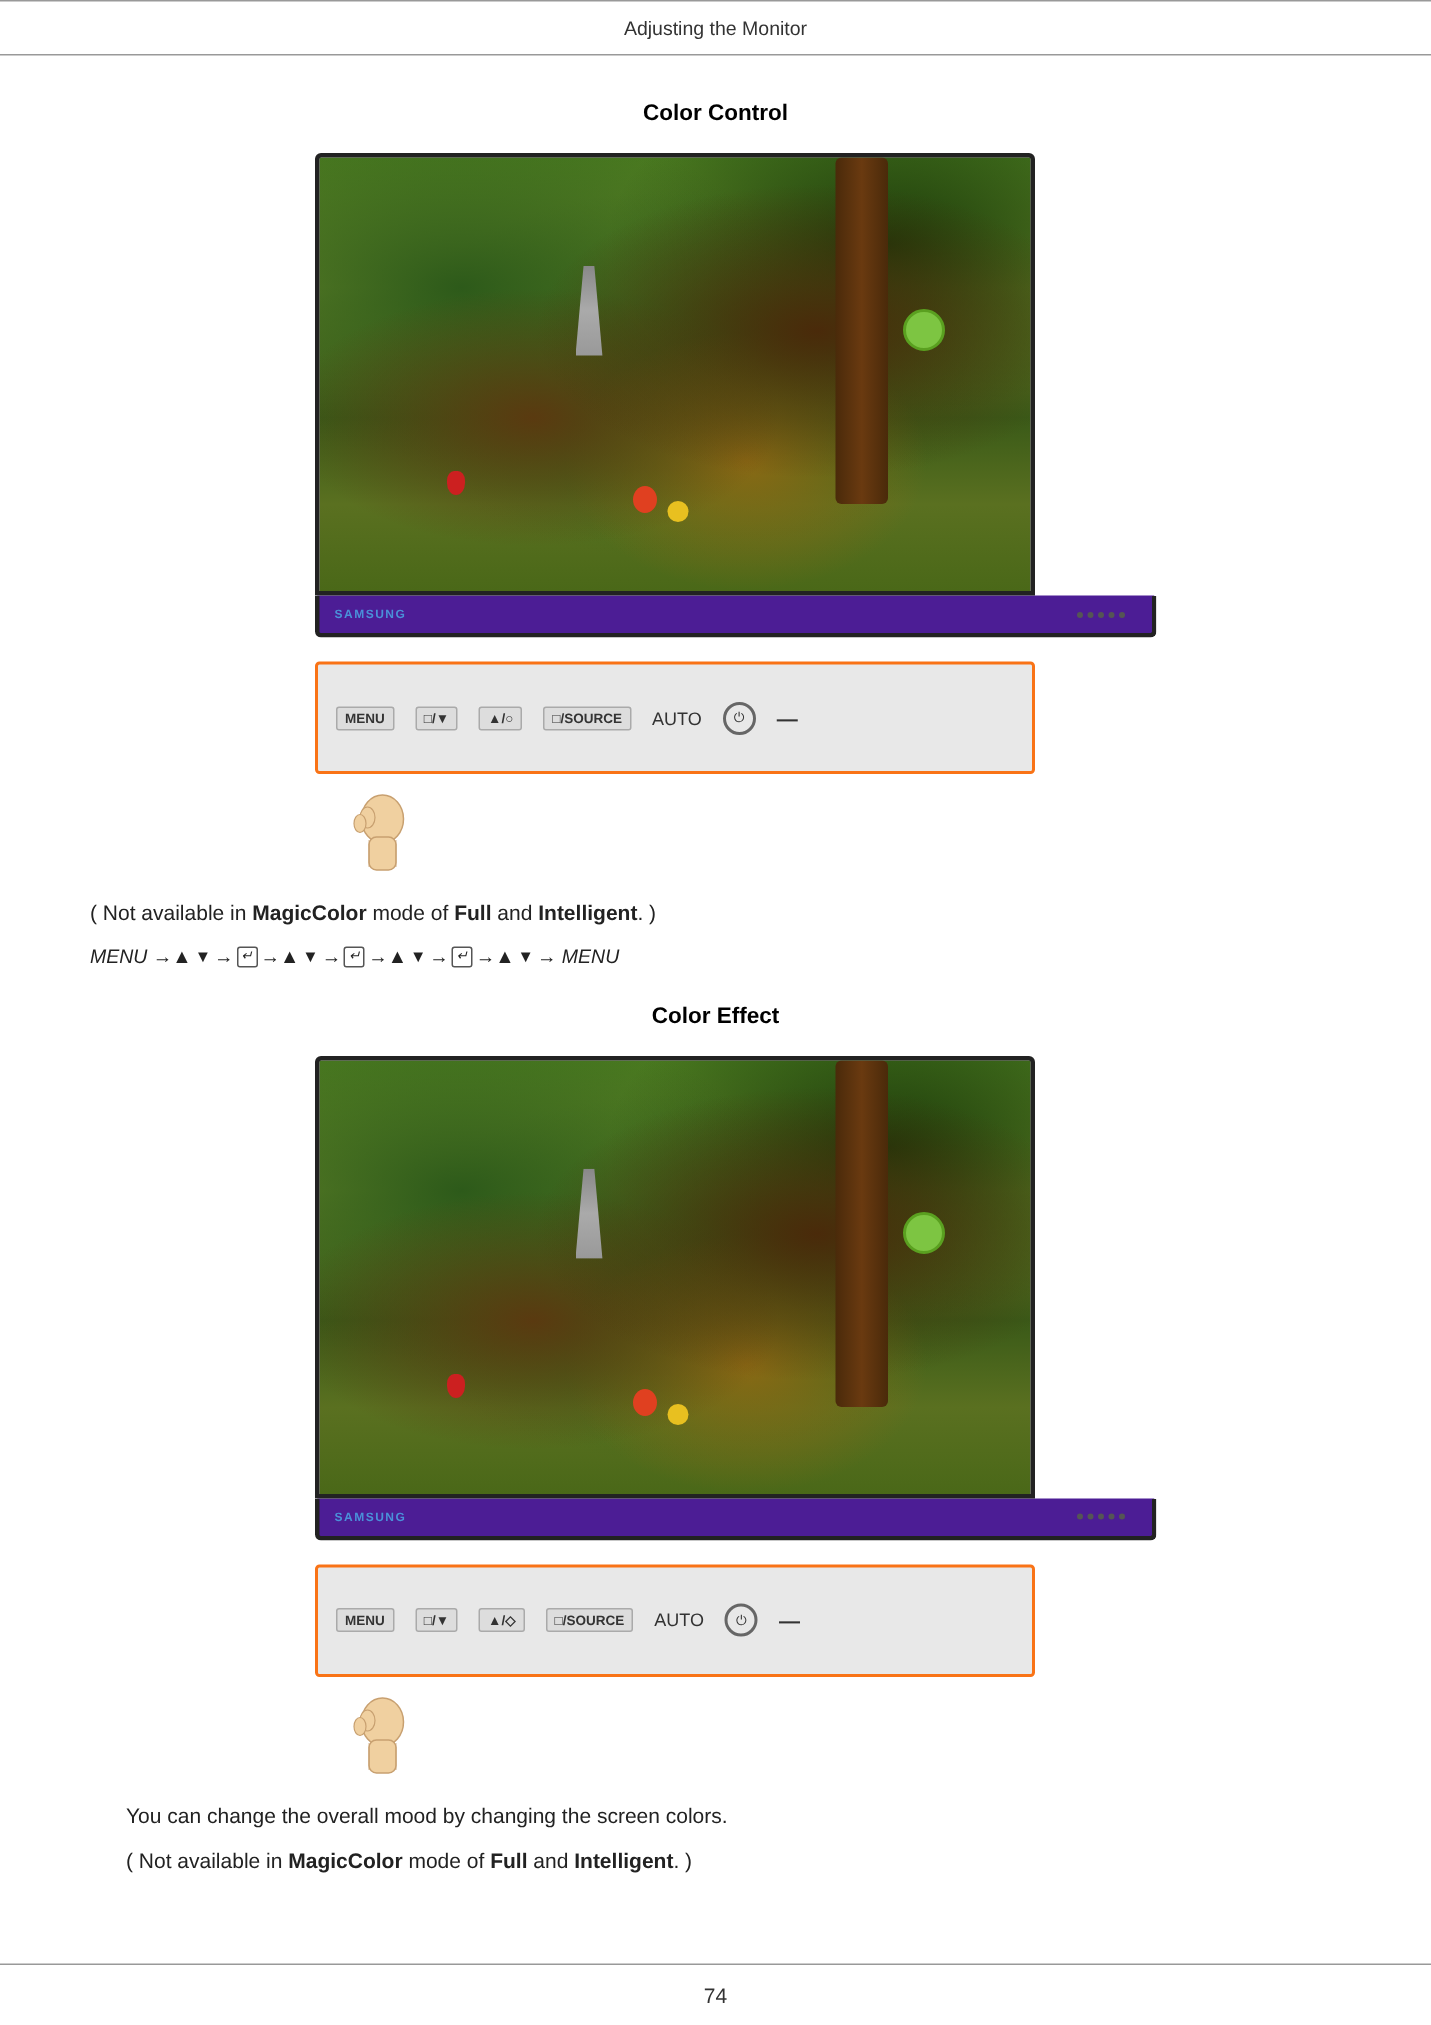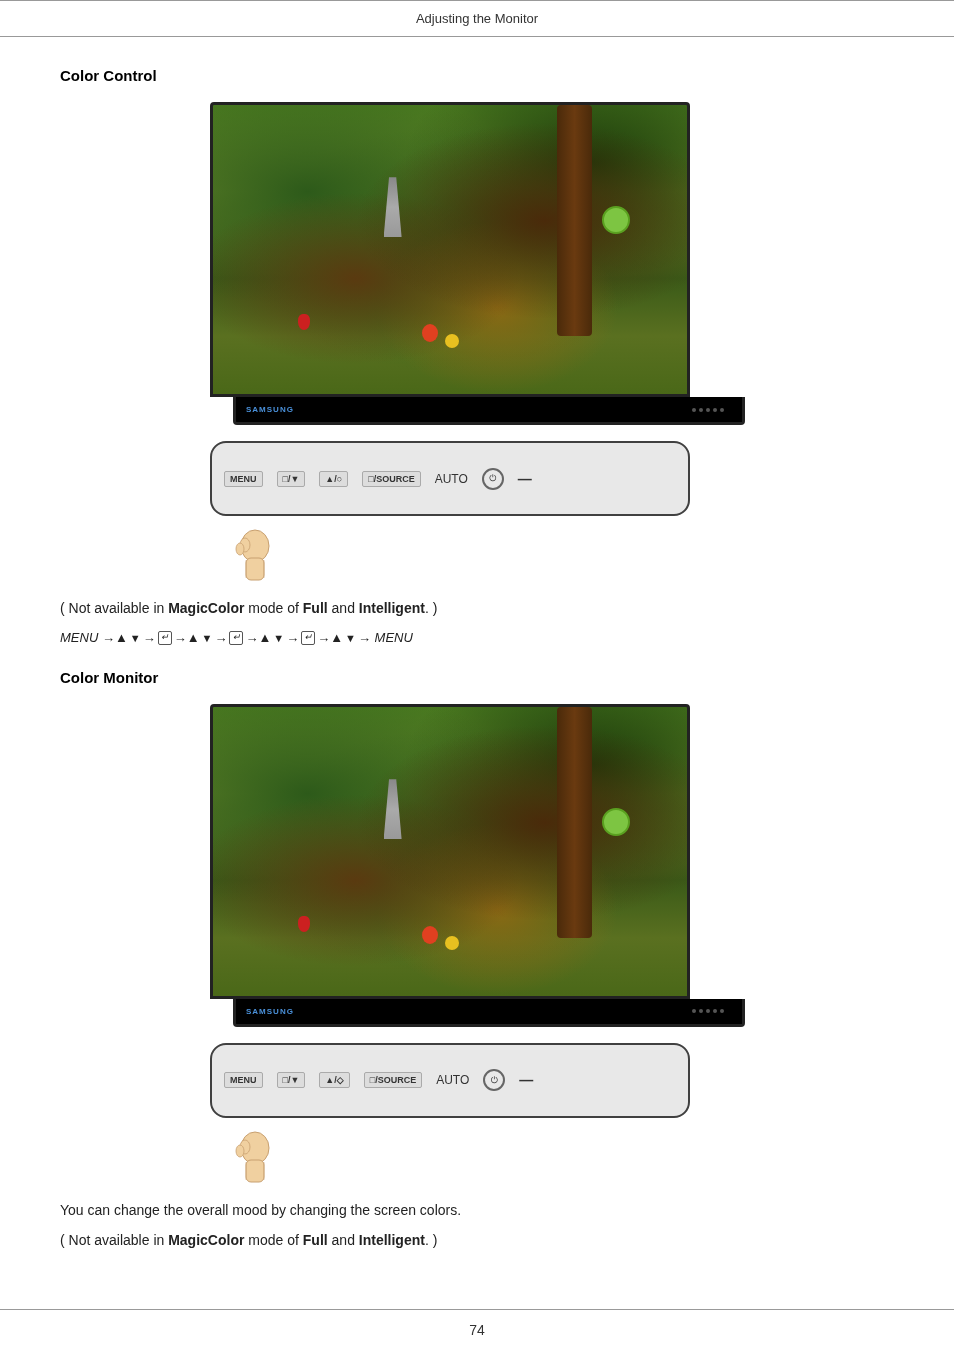--- a/index.html
+++ b/index.html
@@ -26,20 +26,21 @@
 
     .content {
       padding: 0 60px;
     }
 
     .section-title {
       font-size: 15px;
       font-weight: bold;
       color: #000;
       margin-bottom: 18px;
+      text-align: center;
     }
 
     .monitor-image-container {
       margin-left: 150px;
       margin-bottom: 16px;
       width: 480px;
     }
 
     .monitor-screen {
       width: 480px;
@@ -81,32 +82,31 @@
       position: absolute;
       left: 36%;
       top: 25%;
       width: 18px;
       height: 60px;
       background: linear-gradient(180deg, #888 0%, #aaa 50%, #999 100%);
       clip-path: polygon(30% 0%, 70% 0%, 100% 100%, 0% 100%);
     }
 
     .monitor-bottom-bar {
-      width: 512px;
+      width: 561px;
       height: 28px;
-      background: #000000;
+      background: #4c1d95;
       border: 3px solid #222;
       border-top: none;
       border-radius: 0 0 4px 4px;
       display: flex;
       align-items: center;
       justify-content: center;
       gap: 30px;
       padding: 0 10px;
-      margin-left: 23px;
     }
 
     .samsung-logo {
       font-size: 8px;
       color: #4a90d9;
       font-weight: bold;
       letter-spacing: 1px;
     }
 
     .monitor-dots {
@@ -121,22 +121,22 @@
       height: 4px;
       background: #555;
       border-radius: 50%;
     }
 
     
     .control-panel {
       width: 480px;
       height: 75px;
       background: #e8e8e8;
-      border: 2px solid #404040;
-      border-radius: 16px;
+      border: 2px solid #f97316;
+      border-radius: 3px;
       display: flex;
       align-items: center;
       padding: 0 12px;
       gap: 14px;
       position: relative;
       margin-bottom: 10px;
     }
 
     .control-btn {
       font-size: 9px;
@@ -319,21 +319,21 @@
         <span>→</span>
         <span style="display:inline-flex;align-items:center;justify-content:center;width:14px;height:14px;border:1px solid #555;border-radius:2px;font-size:9px;">↵</span>
         <span>→▲</span>
         <span style="font-size:11px;">▼</span>
         <span>→ MENU</span>
       </p>
     </div>
   </div>
 
   <div class="section-divider">
-    <div class="section-title">Color Monitor</div>
+    <div class="section-title">Color Effect</div>
 
     <div class="monitor-image-container">
       <div class="monitor-screen garden">
         <div class="green-circle"></div>
         <div class="red-balloon"></div>
         <div class="yellow-obj"></div>
         <div class="red-lantern"></div>
       </div>
       <div class="monitor-bottom-bar">
         <span class="samsung-logo">SAMSUNG</span>
@@ -365,21 +365,21 @@
           <ellipse cx="25" cy="20" rx="14" ry="16" fill="#f0d0a0" stroke="#c8a070" stroke-width="1"></ellipse>
           <rect x="16" y="32" width="18" height="22" rx="5" fill="#f0d0a0" stroke="#c8a070" stroke-width="1"></rect>
           <line x1="16" y1="34" x2="16" y2="52" stroke="#c8a070" stroke-width="0.5"></line>
           <line x1="34" y1="34" x2="34" y2="52" stroke="#c8a070" stroke-width="0.5"></line>
           <ellipse cx="15" cy="19" rx="5" ry="7" fill="#f0d0a0" stroke="#c8a070" stroke-width="0.8"></ellipse>
           <ellipse cx="10" cy="23" rx="4" ry="6" fill="#f0d0a0" stroke="#c8a070" stroke-width="0.8"></ellipse>
         </svg>
       </div>
     </div>
 
-    <div class="description-block" style="margin-top:10px;">
+    <div class="description-block" style="margin-top:10px;margin-left:24px;">
       <p>You can change the overall mood by changing the screen colors.</p>
       <p>
         <span>( Not available in </span><span class="bold">MagicColor</span><span> mode of </span><span class="bold">Full</span><span> and </span><span class="bold">Intelligent</span><span>. )</span>
       </p>
     </div>
   </div>
 
 </div>
 
 <div class="page-footer">

